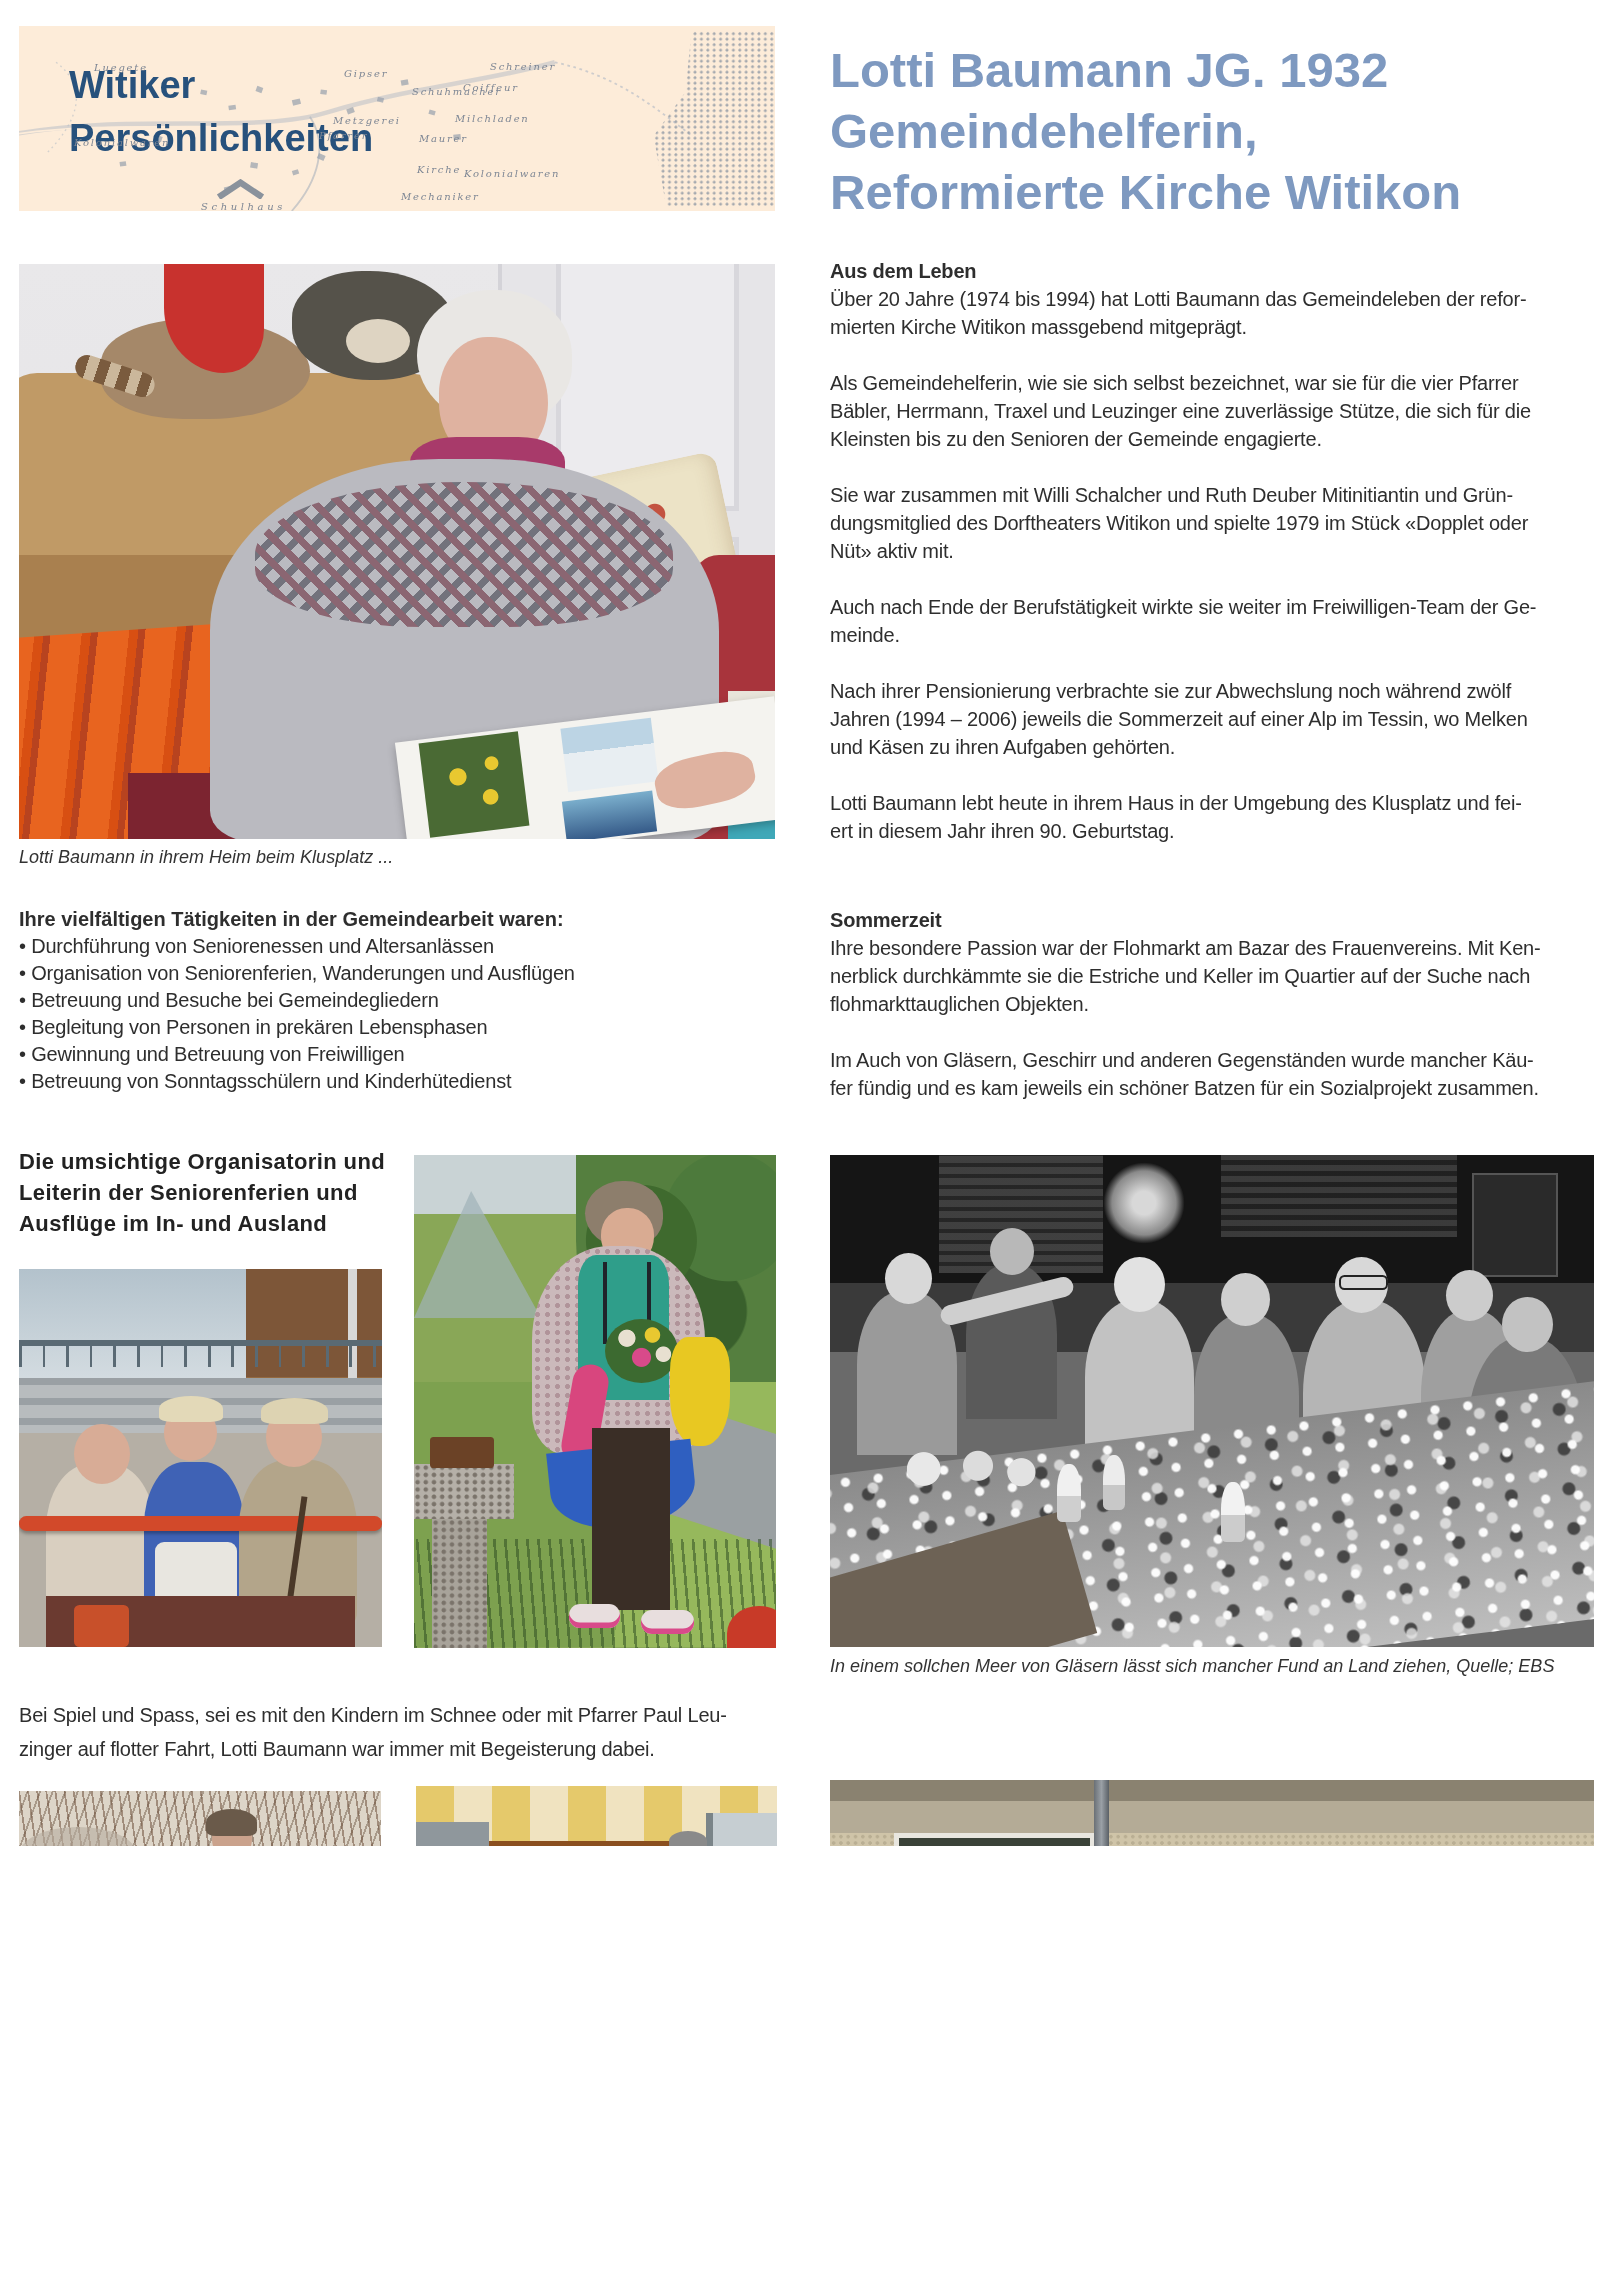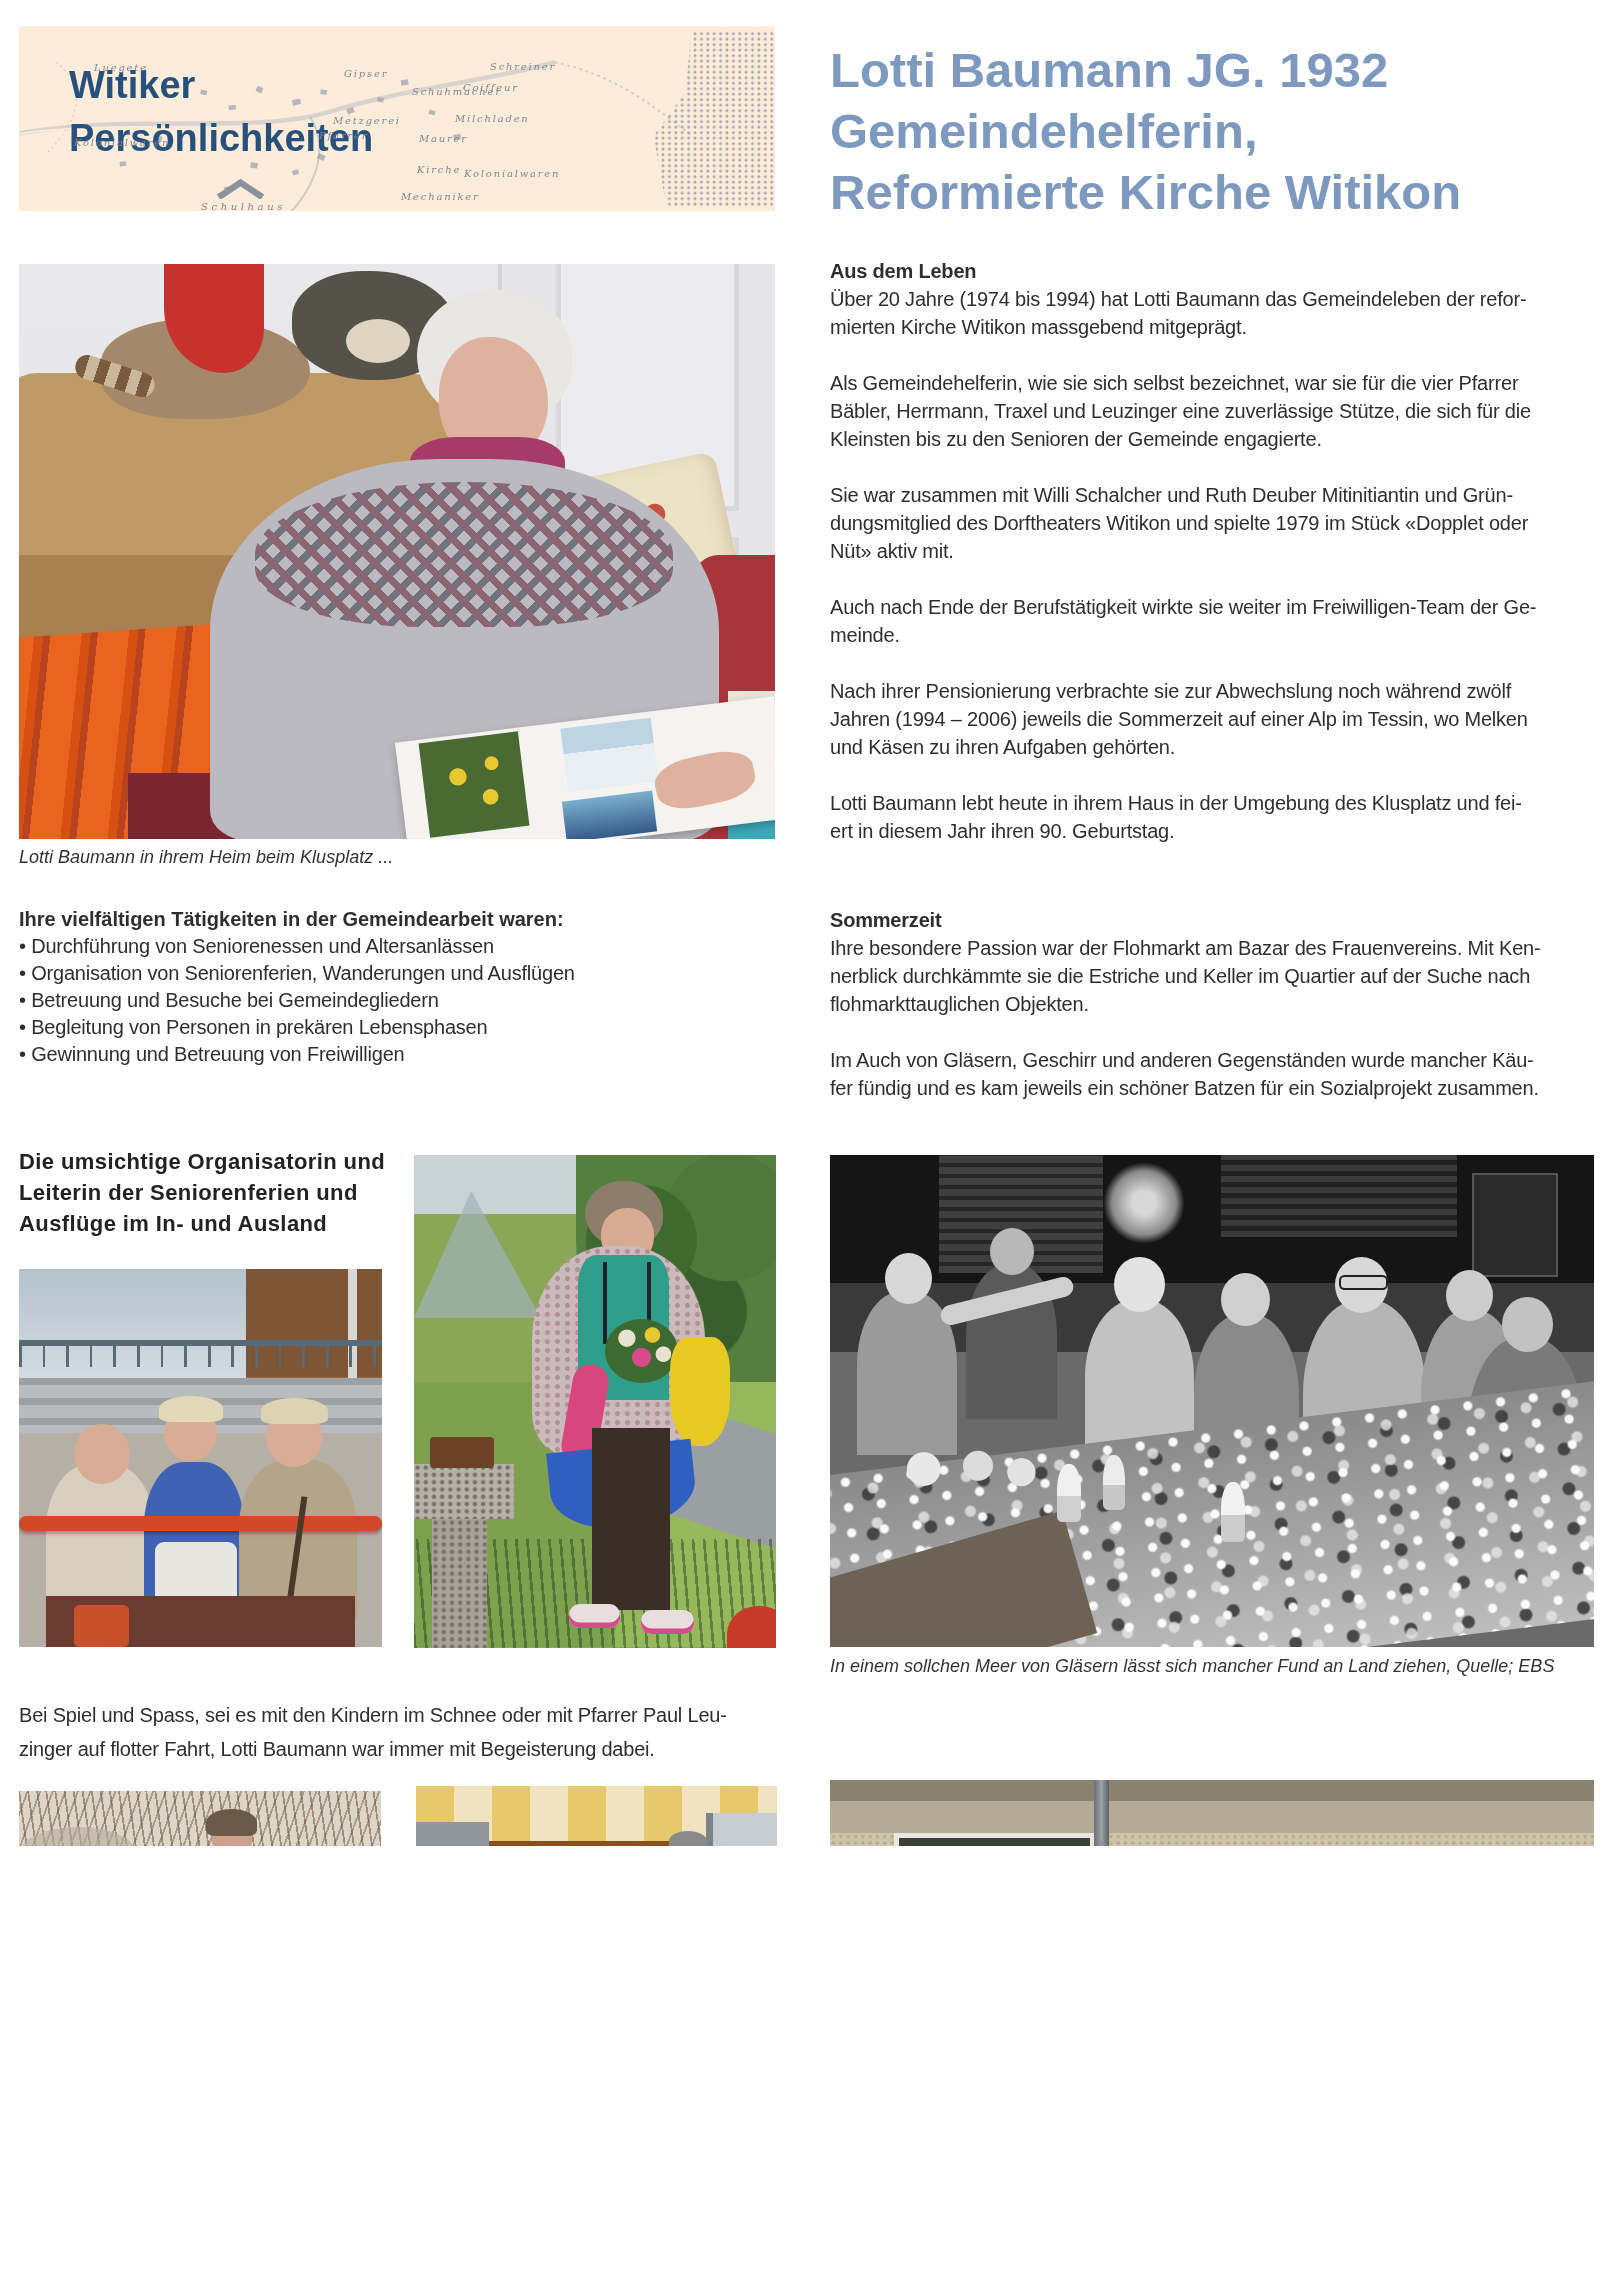--- a/index.html
+++ b/index.html
@@ -141,20 +141,21 @@
 ert in diesem Jahr ihren 90. Geburtstag.</p>
   </div>
 
   <div class="abs tasks" style="left:19px;top:906px;width:759px;">
     <div class="b bullet-item" style="letter-spacing:0;">Ihre vielfältigen Tätigkeiten in der Gemeindearbeit waren:</div>
     <div class="bullet-item">• Durchführung von Seniorenessen und Altersanlässen</div>
     <div class="bullet-item">• Organisation von Seniorenferien, Wanderungen und Ausflügen</div>
     <div class="bullet-item">• Betreuung und Besuche bei Gemeindegliedern</div>
     <div class="bullet-item">• Begleitung von Personen in prekären Lebensphasen</div>
     <div class="bullet-item">• Gewinnung und Betreuung von Freiwilligen</div>
+    <div class="bullet-item">• Betreuung von Sonntagsschülern und Kinderhütedienst</div>
   </div>
 
   <div class="body-text abs" style="left:830px;top:906px;width:768px;">
     <h3 class="b">Sommerzeit</h3>
     <p>Ihre besondere Passion war der Flohmarkt am Bazar des Frauenvereins. Mit Ken-
 nerblick durchkämmte sie die Estriche und Keller im Quartier auf der Suche nach
 flohmarkttauglichen Objekten.</p>
     <p>Im Auch von Gläsern, Geschirr und anderen Gegenständen wurde mancher Käu-
 fer fündig und es kam jeweils ein schöner Batzen für ein Sozialprojekt zusammen.</p>
   </div>

